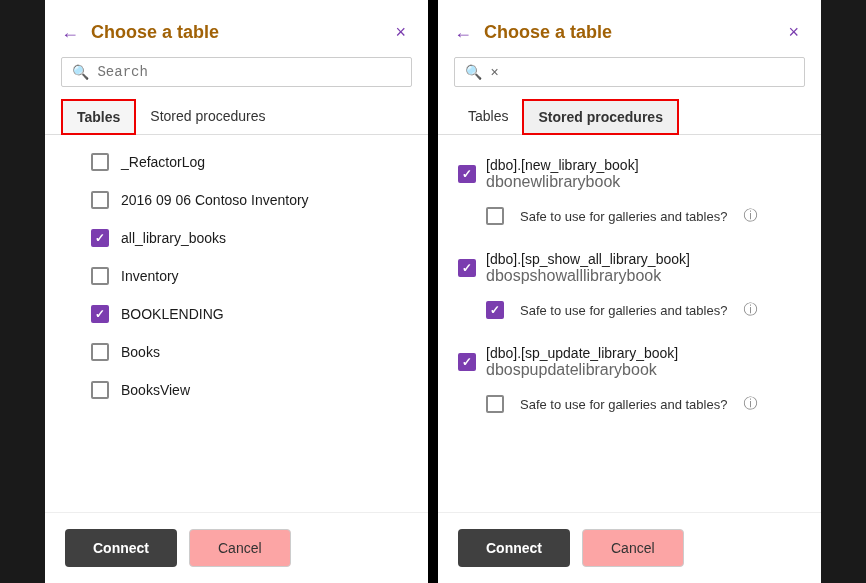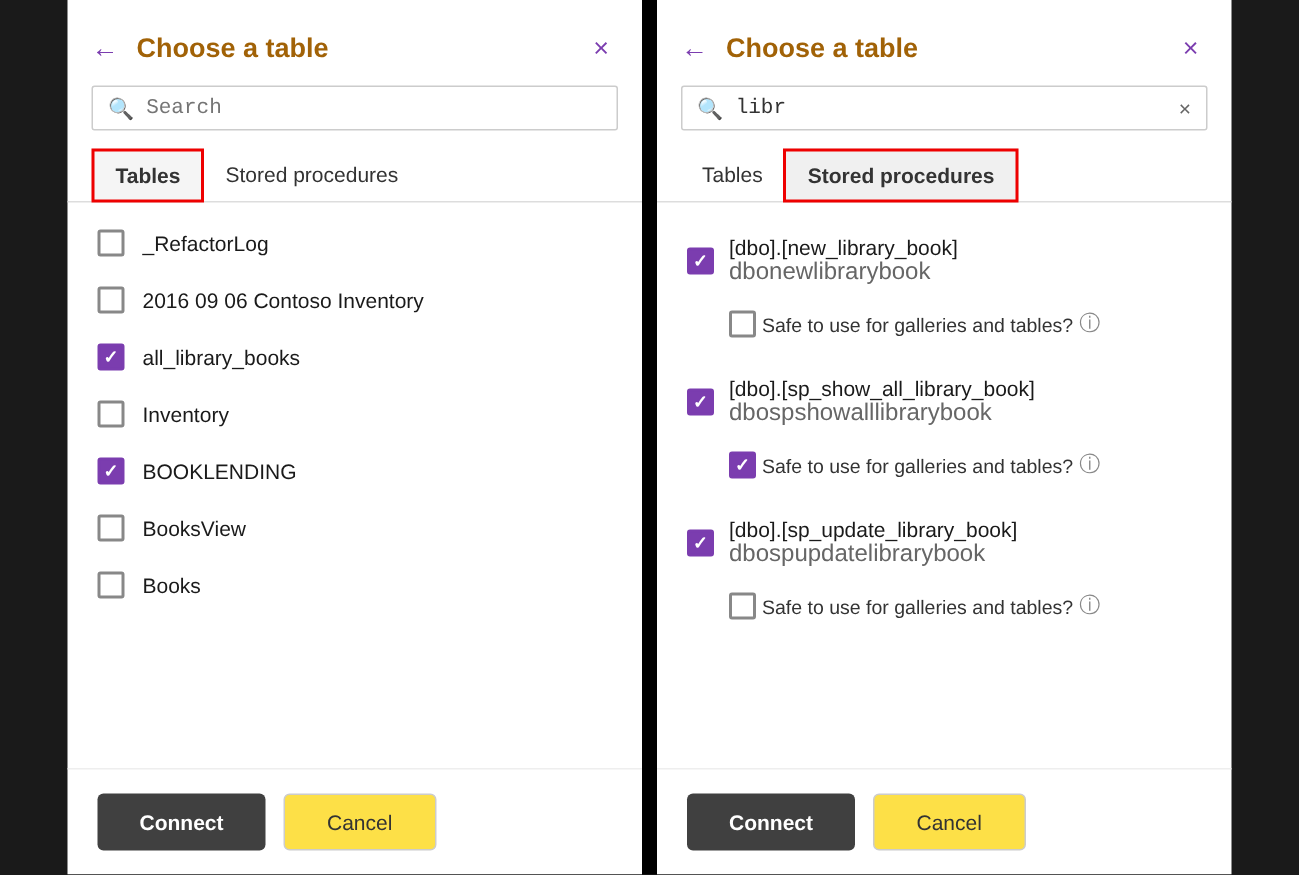--- a/index.html
+++ b/index.html
@@ -118,20 +118,21 @@
     .items-list::-webkit-scrollbar-thumb {
       background: #ccc;
       border-radius: 3px;
     }
     .list-item {
       display: flex;
       align-items: center;
       padding: 10px 20px;
       gap: 12px;
       cursor: pointer;
+      margin-left: 26px;
     }
     .checkbox {
       width: 18px;
       height: 18px;
       border: 2px solid #888;
       border-radius: 2px;
       display: flex;
       align-items: center;
       justify-content: center;
       flex-shrink: 0;
@@ -160,21 +161,21 @@
       background: #404040;
       color: #fff;
       border: none;
       border-radius: 4px;
       padding: 10px 28px;
       font-size: 14px;
       font-weight: 600;
       cursor: pointer;
     }
     .btn-cancel {
-      background: #fde047;
+      background: #fca5a5;
       color: #333;
       border: 1px solid #ccc;
       border-radius: 4px;
       padding: 10px 28px;
       font-size: 14px;
       cursor: pointer;
     }
 
     
     .divider {
@@ -199,21 +200,21 @@
       color: #1a1a1a;
     }
     .sp-sub {
       font-size: 16px;
       color: #666;
       margin-left: 28px;
     }
     .sp-safe {
       display: flex;
       align-items: center;
-      gap: 4px;
+      gap: 16px;
       margin-left: 28px;
       margin-top: 6px;
       padding: 4px 0;
     }
     .sp-safe-label {
       font-size: 13px;
       color: #333;
     }
     .info-icon {
       color: #888;
@@ -270,48 +271,47 @@
       <div class="list-item">
     <div class="checkbox checked">
       <span class="checkmark">✓</span>
     </div>
     <span class="item-label">BOOKLENDING</span>
   </div>
       <div class="list-item">
     <div class="checkbox ">
       
     </div>
+    <span class="item-label">Books</span>
+  </div>
+      <div class="list-item">
+    <div class="checkbox ">
+      
+    </div>
     <span class="item-label">BooksView</span>
-  </div>
-      <div class="list-item">
-    <div class="checkbox ">
-      
-    </div>
-    <span class="item-label">Books</span>
   </div>
     </div>
 
   <div class="panel-footer">
     <button class="btn-connect">Connect</button>
     <button class="btn-cancel">Cancel</button>
   </div>
 </div>
 
 <div class="divider"></div>
 
 <div class="panel">
   <div class="panel-header">
     <span class="back-arrow">←</span>
     <span class="panel-title">Choose a table</span>
     <button class="close-btn">×</button>
   </div>
 
   <div class="search-box">
     <span class="search-icon">🔍</span>
-    <input class="search-input" type="text" value="libr" style="">
     <button class="clear-btn">×</button>
   </div>
 
   <div class="tabs">
     <button class="tab">Tables</button>
     <button class="tab tab-stored highlighted">Stored procedures</button>
   </div>
 
   <div class="items-list">
 

